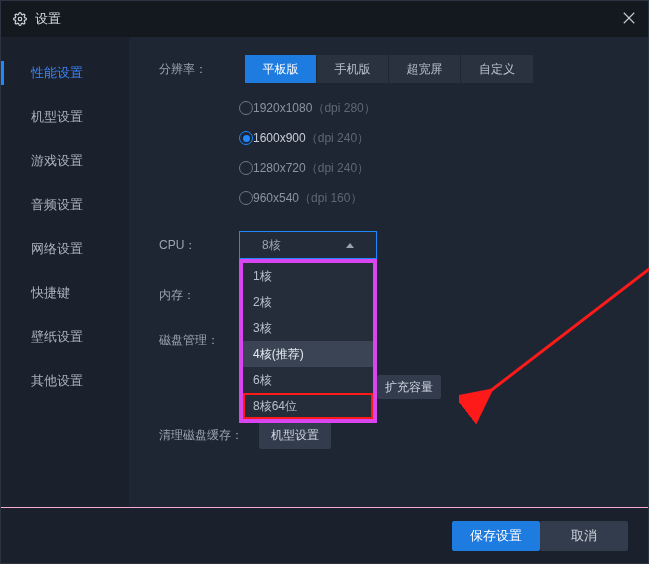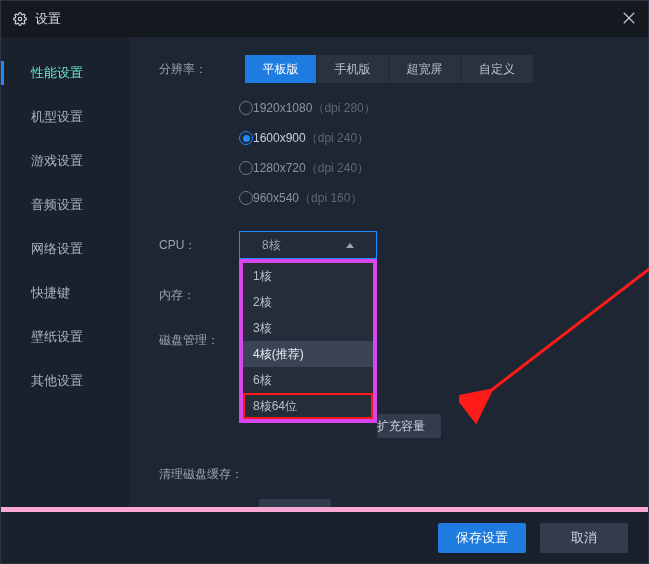--- a/index.html
+++ b/index.html
@@ -5,21 +5,21 @@
   * { box-sizing: border-box; margin: 0; padding: 0; }
   html, body { width: 649px; height: 564px; background: #1a2029; font-family: "Microsoft YaHei", Arial, sans-serif; font-size: 12px; color: #aab2bd; overflow: hidden; }
   .window { width: 649px; height: 564px; background: #1f2633; border: 1px solid #2c3442; display: flex; flex-direction: column; position: relative; }
   .titlebar { height: 36px; background: #141920; display: flex; align-items: center; padding: 0 12px; position: relative; }
   .titlebar .gear { width: 14px; height: 14px; margin-right: 8px; color: #d5dbe3; }
   .titlebar .title { color: #d5dbe3; font-size: 13px; }
   .titlebar .close { position: absolute; right: 10px; top: 8px; width: 18px; height: 18px; color: #c7cdd6; cursor: pointer; }
   .body { flex: 1; display: flex; min-height: 0; }
   .sidebar { width: 128px; background: #1b212c; padding-top: 14px; }
   .sidebar .item { height: 44px; line-height: 44px; padding-left: 30px; font-size: 13px; color: #aab2bd; cursor: pointer; position: relative; }
-  .sidebar .item.active { color: #5eead4; }
+  .sidebar .item.active { color: #3b82f6; }
   .sidebar .item.active::before { content: ""; position: absolute; left: 0; top: 10px; bottom: 10px; width: 3px; background: #1e88ff; }
   .main { flex: 1; padding: 18px 24px 0 30px; position: relative; }
   .row { display: flex; align-items: flex-start; margin-bottom: 22px; }
   .label { width: 80px; color: #9aa3af; font-size: 12px; padding-top: 6px; }
   .segmented { display: flex; padding-left: 6px; }
   .seg { width: 72px; height: 28px; line-height: 28px; text-align: center; background: #2a3240; color: #b8c0cc; border-right: 1px solid #1f2633; cursor: pointer; font-size: 12px; }
   .seg:last-child { border-right: none; }
   .seg.sel { background: #1e7be0; color: #fff; }
   .radios { display: flex; flex-direction: column; gap: 8px; }
   .radio { display: flex; align-items: center; height: 22px; cursor: pointer; }
@@ -31,23 +31,23 @@
   .dim { color: #5e6773; }
   .select { position: relative; width: 138px; }
   .select-header { width: 138px; height: 28px; border: 1px solid #1e88ff; background: #232b38; display: flex; align-items: center; justify-content: space-between; padding: 0 22px; cursor: pointer; color: #9aa3af; font-size: 12px; }
   .select-header .arrow { width: 0; height: 0; border-left: 4px solid transparent; border-right: 4px solid transparent; border-bottom: 5px solid #9aa3af; }
   .select-list { position: absolute; top: 28px; left: 0; width: 138px; background: #252d3b; border: 4px solid #d946ef; z-index: 50; }
   .select-item { height: 26px; line-height: 26px; padding: 0 10px; color: #b8c0cc; font-size: 12px; cursor: pointer; }
   .select-item.hover { background: #3a4454; color: #e6ebf2; }
   .select-item.highlight { outline: 2px solid #ff1a1a; outline-offset: -2px; }
   .disk-row { display: flex; align-items: center; gap: 20px; }
   .disk-radio { display: flex; align-items: center; gap: 8px; }
-  .btn-small { width: 64px; height: 24px; background: #333c4c; color: #cfd6e0; font-size: 12px; display: inline-flex; align-items: center; cursor: pointer; border-radius: 2px; margin-top: 39px; }
+  .btn-small { width: 64px; height: 24px; background: #333c4c; color: #cfd6e0; font-size: 12px; display: inline-flex; align-items: center; justify-content: center; cursor: pointer; border-radius: 2px; }
   .below-gap { height: 60px; }
-  .footer { position: absolute; bottom: 0; left: 0; right: 0; height: 56px; background: #1b212c; border-top: 5px solid #f9a8d4; display: flex; align-items: center; justify-content: flex-end; padding-right: 20px; gap: 14px; }
+  .footer { position: absolute; bottom: 0; left: 0; right: 0; height: 56px; background: #1b212c; border-top: 1px solid #f9a8d4; display: flex; align-items: center; justify-content: flex-end; padding-right: 20px; gap: 0; }
   .btn { width: 88px; height: 30px; display: inline-flex; align-items: center; justify-content: center; font-size: 13px; cursor: pointer; border-radius: 2px; }
   .btn.primary { background: #1e7be0; color: #fff; }
   .btn.secondary { background: #333c4c; color: #cfd6e0; }
   .annot-arrow { position: absolute; pointer-events: none; z-index: 60; }
 </style>
 </head>
 <body>
 
 <div class="window">
 

